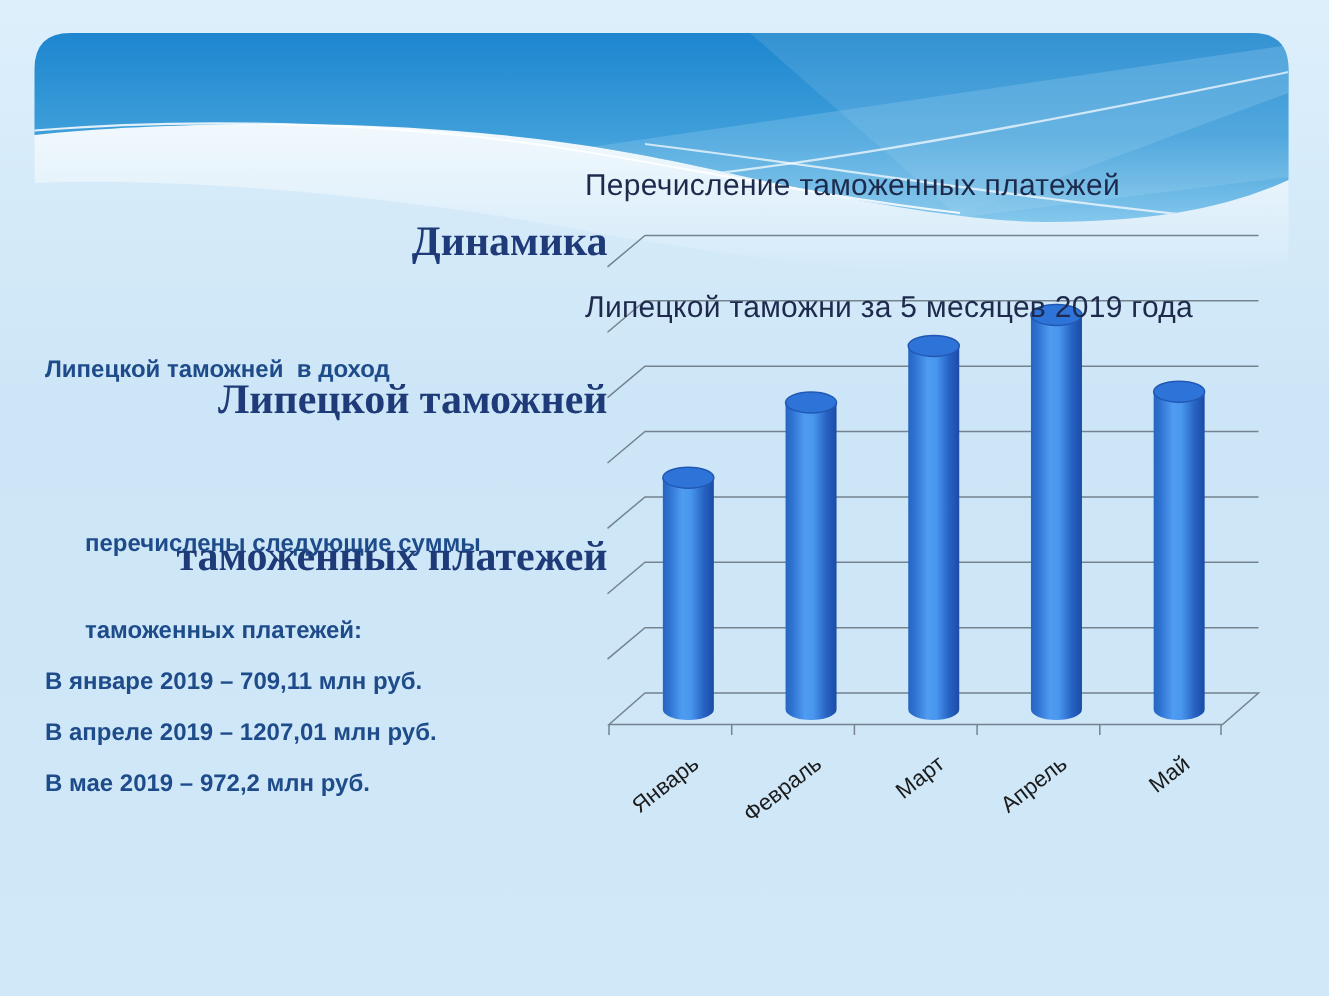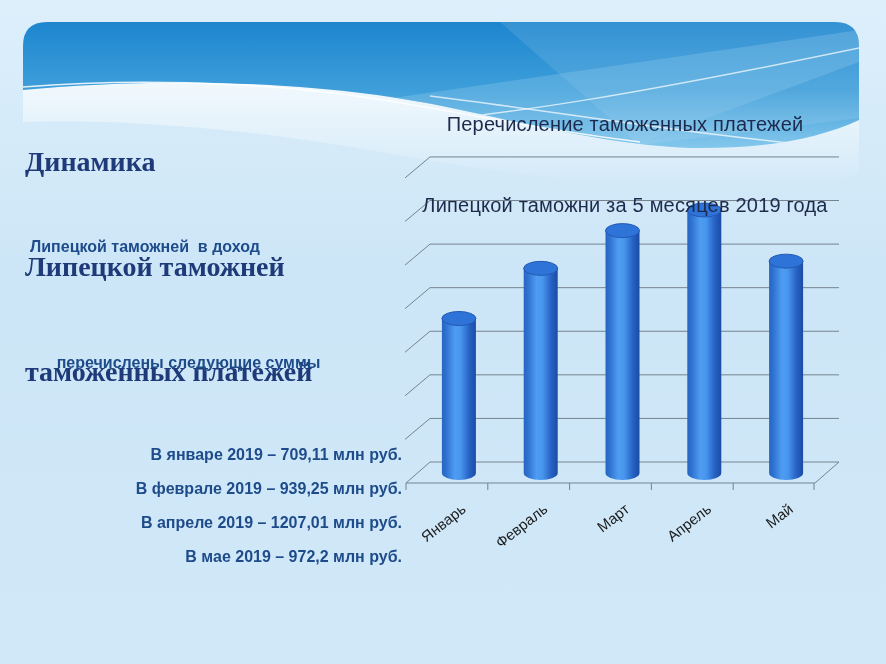--- a/index.html
+++ b/index.html
@@ -7,35 +7,35 @@
     width:886px;height:664px;overflow:hidden;position:relative;
     font-family:"Liberation Sans",sans-serif;
     background:linear-gradient(180deg,#ddeffb 0%,#cde6f7 40%,#d0e8f8 100%);
   }
   .layer{position:absolute;left:0;top:0;width:886px;height:664px;}
   #deco-svg{z-index:0;}
   #chart-svg{z-index:1;}
   .textlayer{z-index:2;}
   .slide-title{
     position:absolute;left:25px;top:74px;width:380px;
-    text-align:left;
+    text-align:right;
     font-family:"Liberation Serif",serif;
     font-weight:bold;font-size:28px;line-height:35px;
     color:#1e3a78;white-space:pre-wrap;
   }
   .body-block{
     position:absolute;left:30px;top:232px;width:372px;
     font-weight:bold;font-size:16px;color:#1e4b8a;
   }
   .intro{line-height:29px;margin:0 0 10px 0;white-space:pre-wrap;}
-  .pay-item{margin:0 0 14px 0;line-height:20px;white-space:pre-wrap;text-align:right;}
+  .pay-item{margin:0 0 14px 0;line-height:20px;white-space:pre-wrap;}
   .chart-title{
     position:absolute;left:390px;top:57px;width:470px;
     font-size:20px;line-height:27px;color:#1d2a4c;
-    letter-spacing:0.2px;white-space:pre-wrap;text-align:center;
+    letter-spacing:0.2px;white-space:pre-wrap;
   }
 </style>
 </head>
 <body>
 
 <svg id="deco-svg" class="layer" viewBox="0 0 886 664" xmlns="http://www.w3.org/2000/svg" aria-hidden="true">
   <defs>
     <linearGradient id="hg" x1="0" y1="0" x2="0" y2="1">
       <stop offset="0" stop-color="#1d86cf"></stop>
       <stop offset="0.55" stop-color="#3f9fda"></stop>
@@ -125,23 +125,22 @@
   <div class="slide-title">
     <div>Динамика</div>
     <div>Липецкой таможней</div>
     <div>таможенных платежей</div>
   </div>
 
   <div class="body-block">
     <p class="intro"><span>Липецкой таможней  в доход</span><br>
       <br>
       <span>перечислены следующие суммы</span><br>
-      </p>
+      <span>таможенных платежей:</span></p>
     <p class="pay-item">В январе 2019 – 709,11 млн руб.</p>
-    <p class="pay-item">В феврале 2019 – 939,25 млн руб.</p>
     <p class="pay-item">В апреле 2019 – 1207,01 млн руб.</p>
     <p class="pay-item">В мае 2019 – 972,2 млн руб.</p>
   </div>
 
   <div class="chart-title">
     <div>Перечисление таможенных платежей</div>
     <div>Липецкой таможни за 5 месяцев 2019 года</div>
   </div>
 </div>
 

